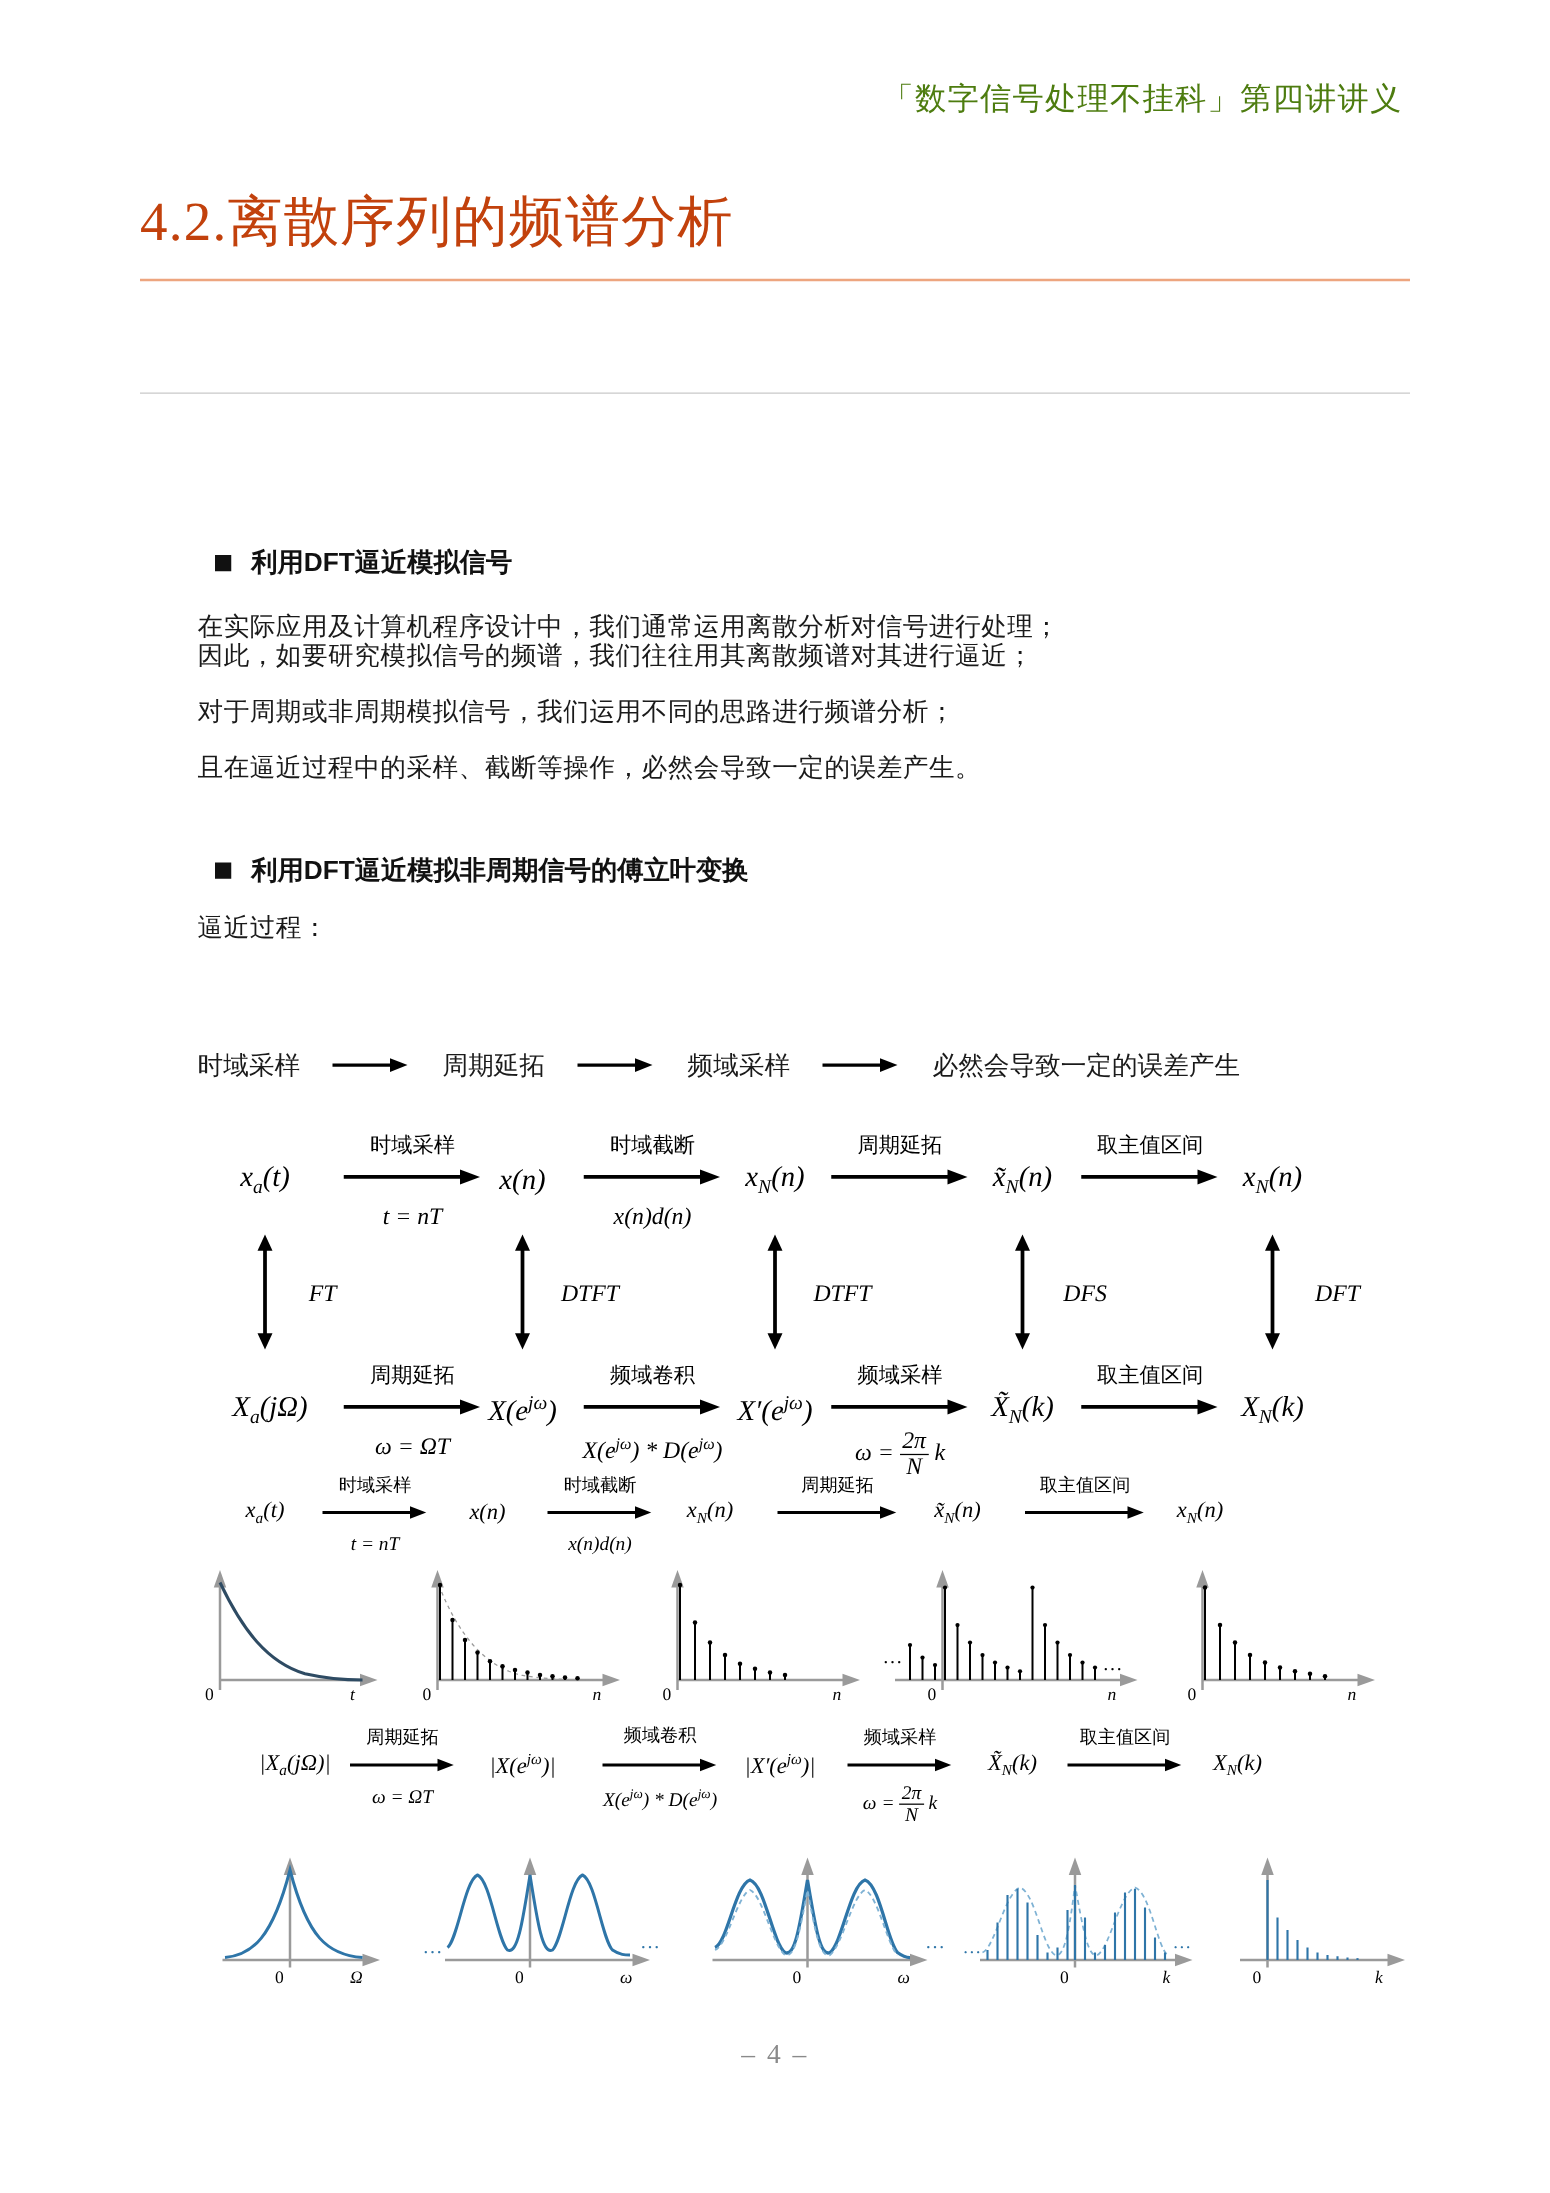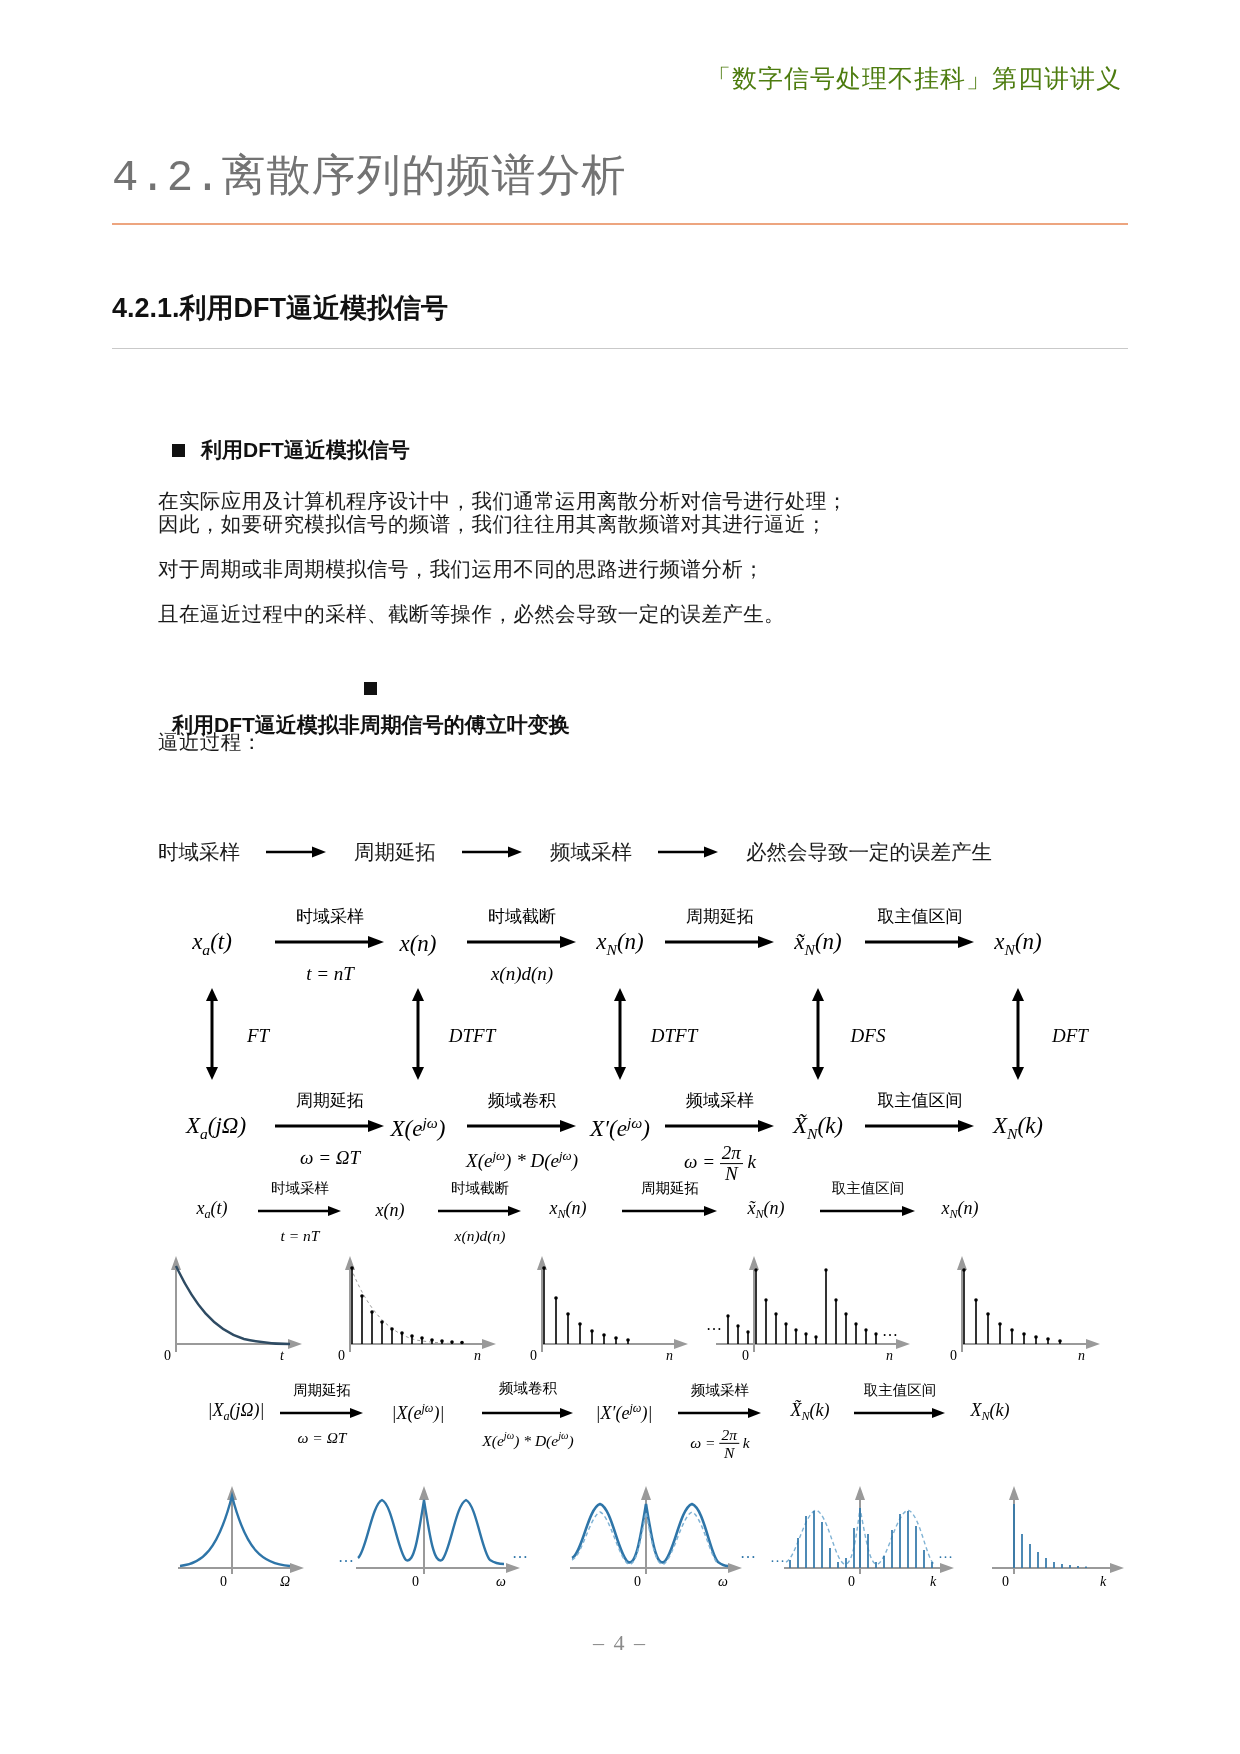--- a/index.html
+++ b/index.html
@@ -19,23 +19,23 @@
     position:absolute; top:62px; right:118px;
     font-family:"Liberation Serif", serif;
     font-size:25px; letter-spacing:1px;
     color:#4d7c0f;
     white-space:nowrap;
   }
 
   
   .title-block { position:absolute; top:152px; left:112px; width:1016px; }
   .title {
-    font-family:Liberation Mono, monospace;
+    font-family:Liberation Serif, serif;
     font-size:44px; font-weight:normal; letter-spacing:1px;
-    color:#737373; margin:0; line-height:1.2;
+    color:#c2410c; margin:0; line-height:1.2;
   }
   .title-rule { margin-top:18px; height:2px; background:#eda57f; width:100%; }
 
   
   .subsec-block { position:absolute; top:292px; left:112px; width:1016px; }
   .subsec {
     font-size:27px; font-weight:bold; letter-spacing:0px;
     color:#111; margin:0; line-height:1.25;
   }
   .subsec-rule { margin-top:22px; height:1px; background:#c9c9c9; width:100%; }
@@ -122,34 +122,33 @@
 <div class="page">
 
   <div class="header">「数字信号处理不挂科」第四讲讲义</div>
 
   <div class="title-block">
     <h1 class="title">4.2.离散序列的频谱分析</h1>
     <div class="title-rule"></div>
   </div>
 
   <div class="subsec-block">
-    <h2 class="subsec">4.2.1.利用DFT逼近模拟信号</h2>
     <div class="subsec-rule"></div>
   </div>
 
   <div class="bullet-head" style="top:436px;">
     <span class="sq"></span>
     <span>利用DFT逼近模拟信号</span>
   </div>
   <div class="body-line" style="top:487px;">在实际应用及计算机程序设计中，我们通常运用离散分析对信号进行处理；</div>
   <div class="body-line" style="top:510px;">因此，如要研究模拟信号的频谱，我们往往用其离散频谱对其进行逼近；</div>
   <div class="body-line" style="top:600px;">且在逼近过程中的采样、截断等操作，必然会导致一定的误差产生。</div>
   <div class="body-line" style="top:555px;">对于周期或非周期模拟信号，我们运用不同的思路进行频谱分析；</div>
 
-  <div class="bullet-head" style="top:682px;flex-direction:column;">
+  <div class="bullet-head" style="top:682px;">
     <span class="sq"></span>
     <span>利用DFT逼近模拟非周期信号的傅立叶变换</span>
   </div>
   <div class="body-line" style="top:728px;">逼近过程：</div>
 
   <div class="flow-row">
     <span class="item">时域采样</span>
     <span class="arr">
       <svg class="arrow-svg" width="62" height="14" viewBox="0 0 62 14">
           <path d="M0 7 H48" stroke="#000" stroke-width="2.6" fill="none"></path>

